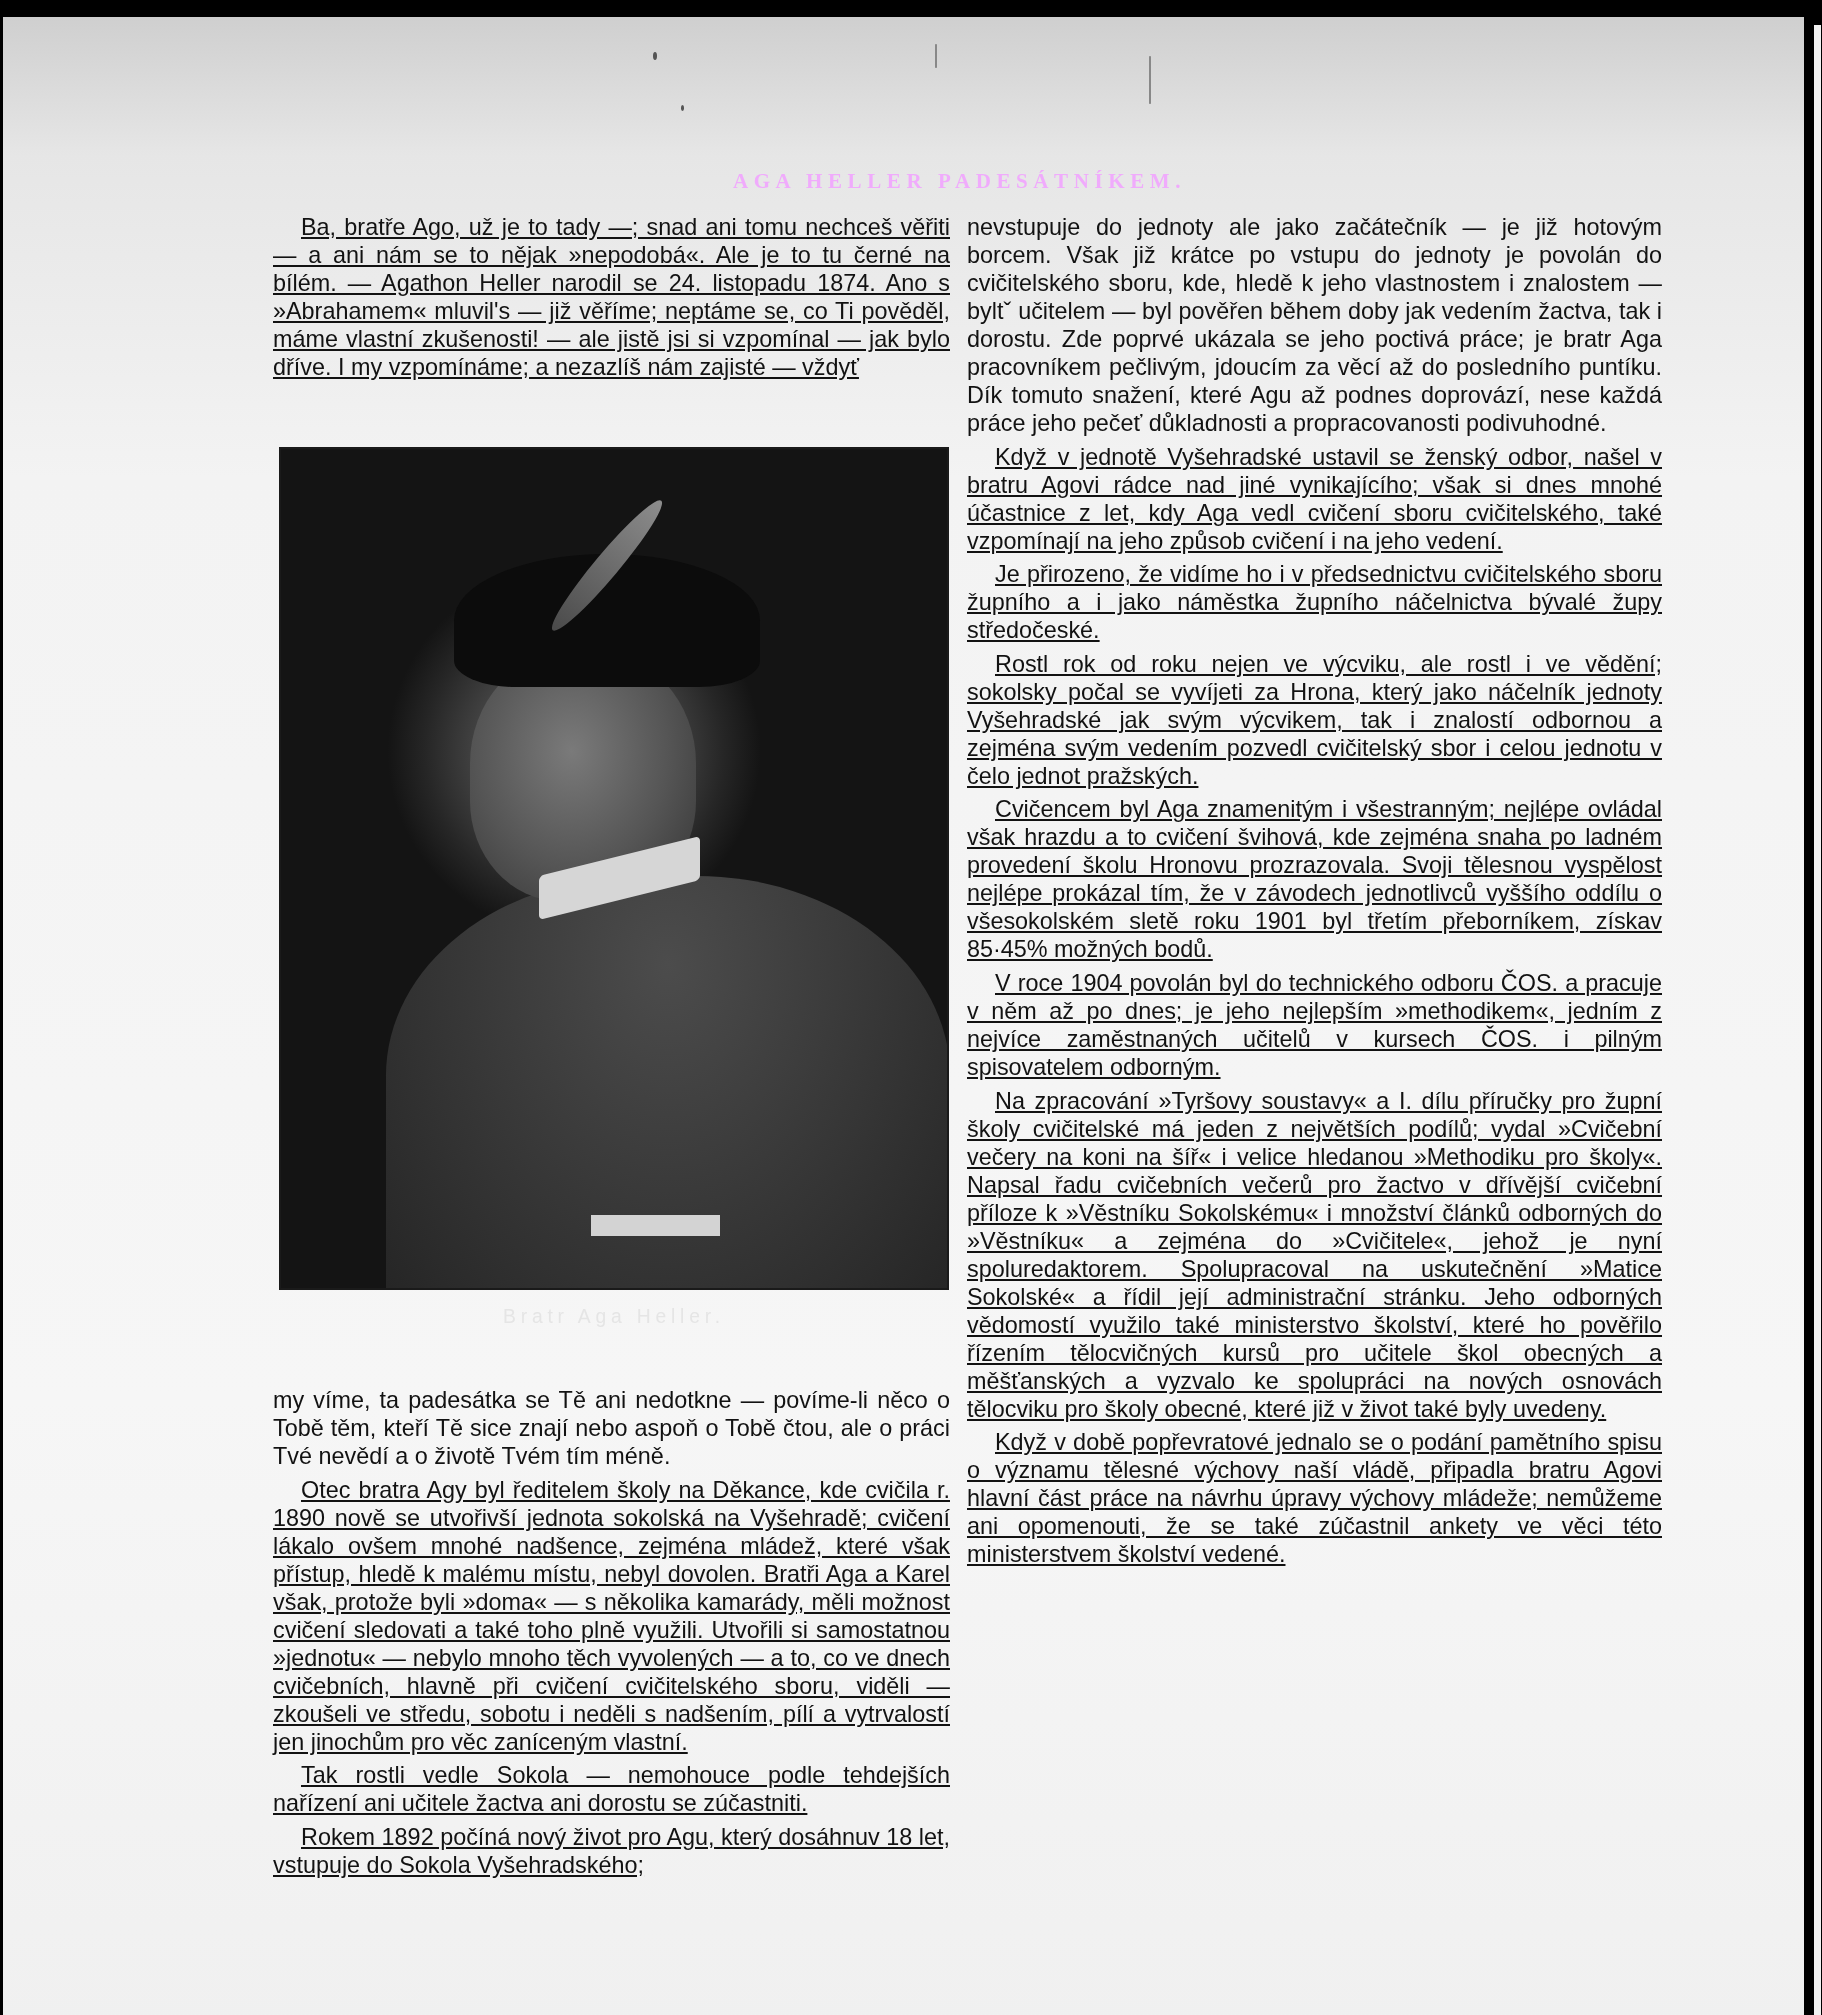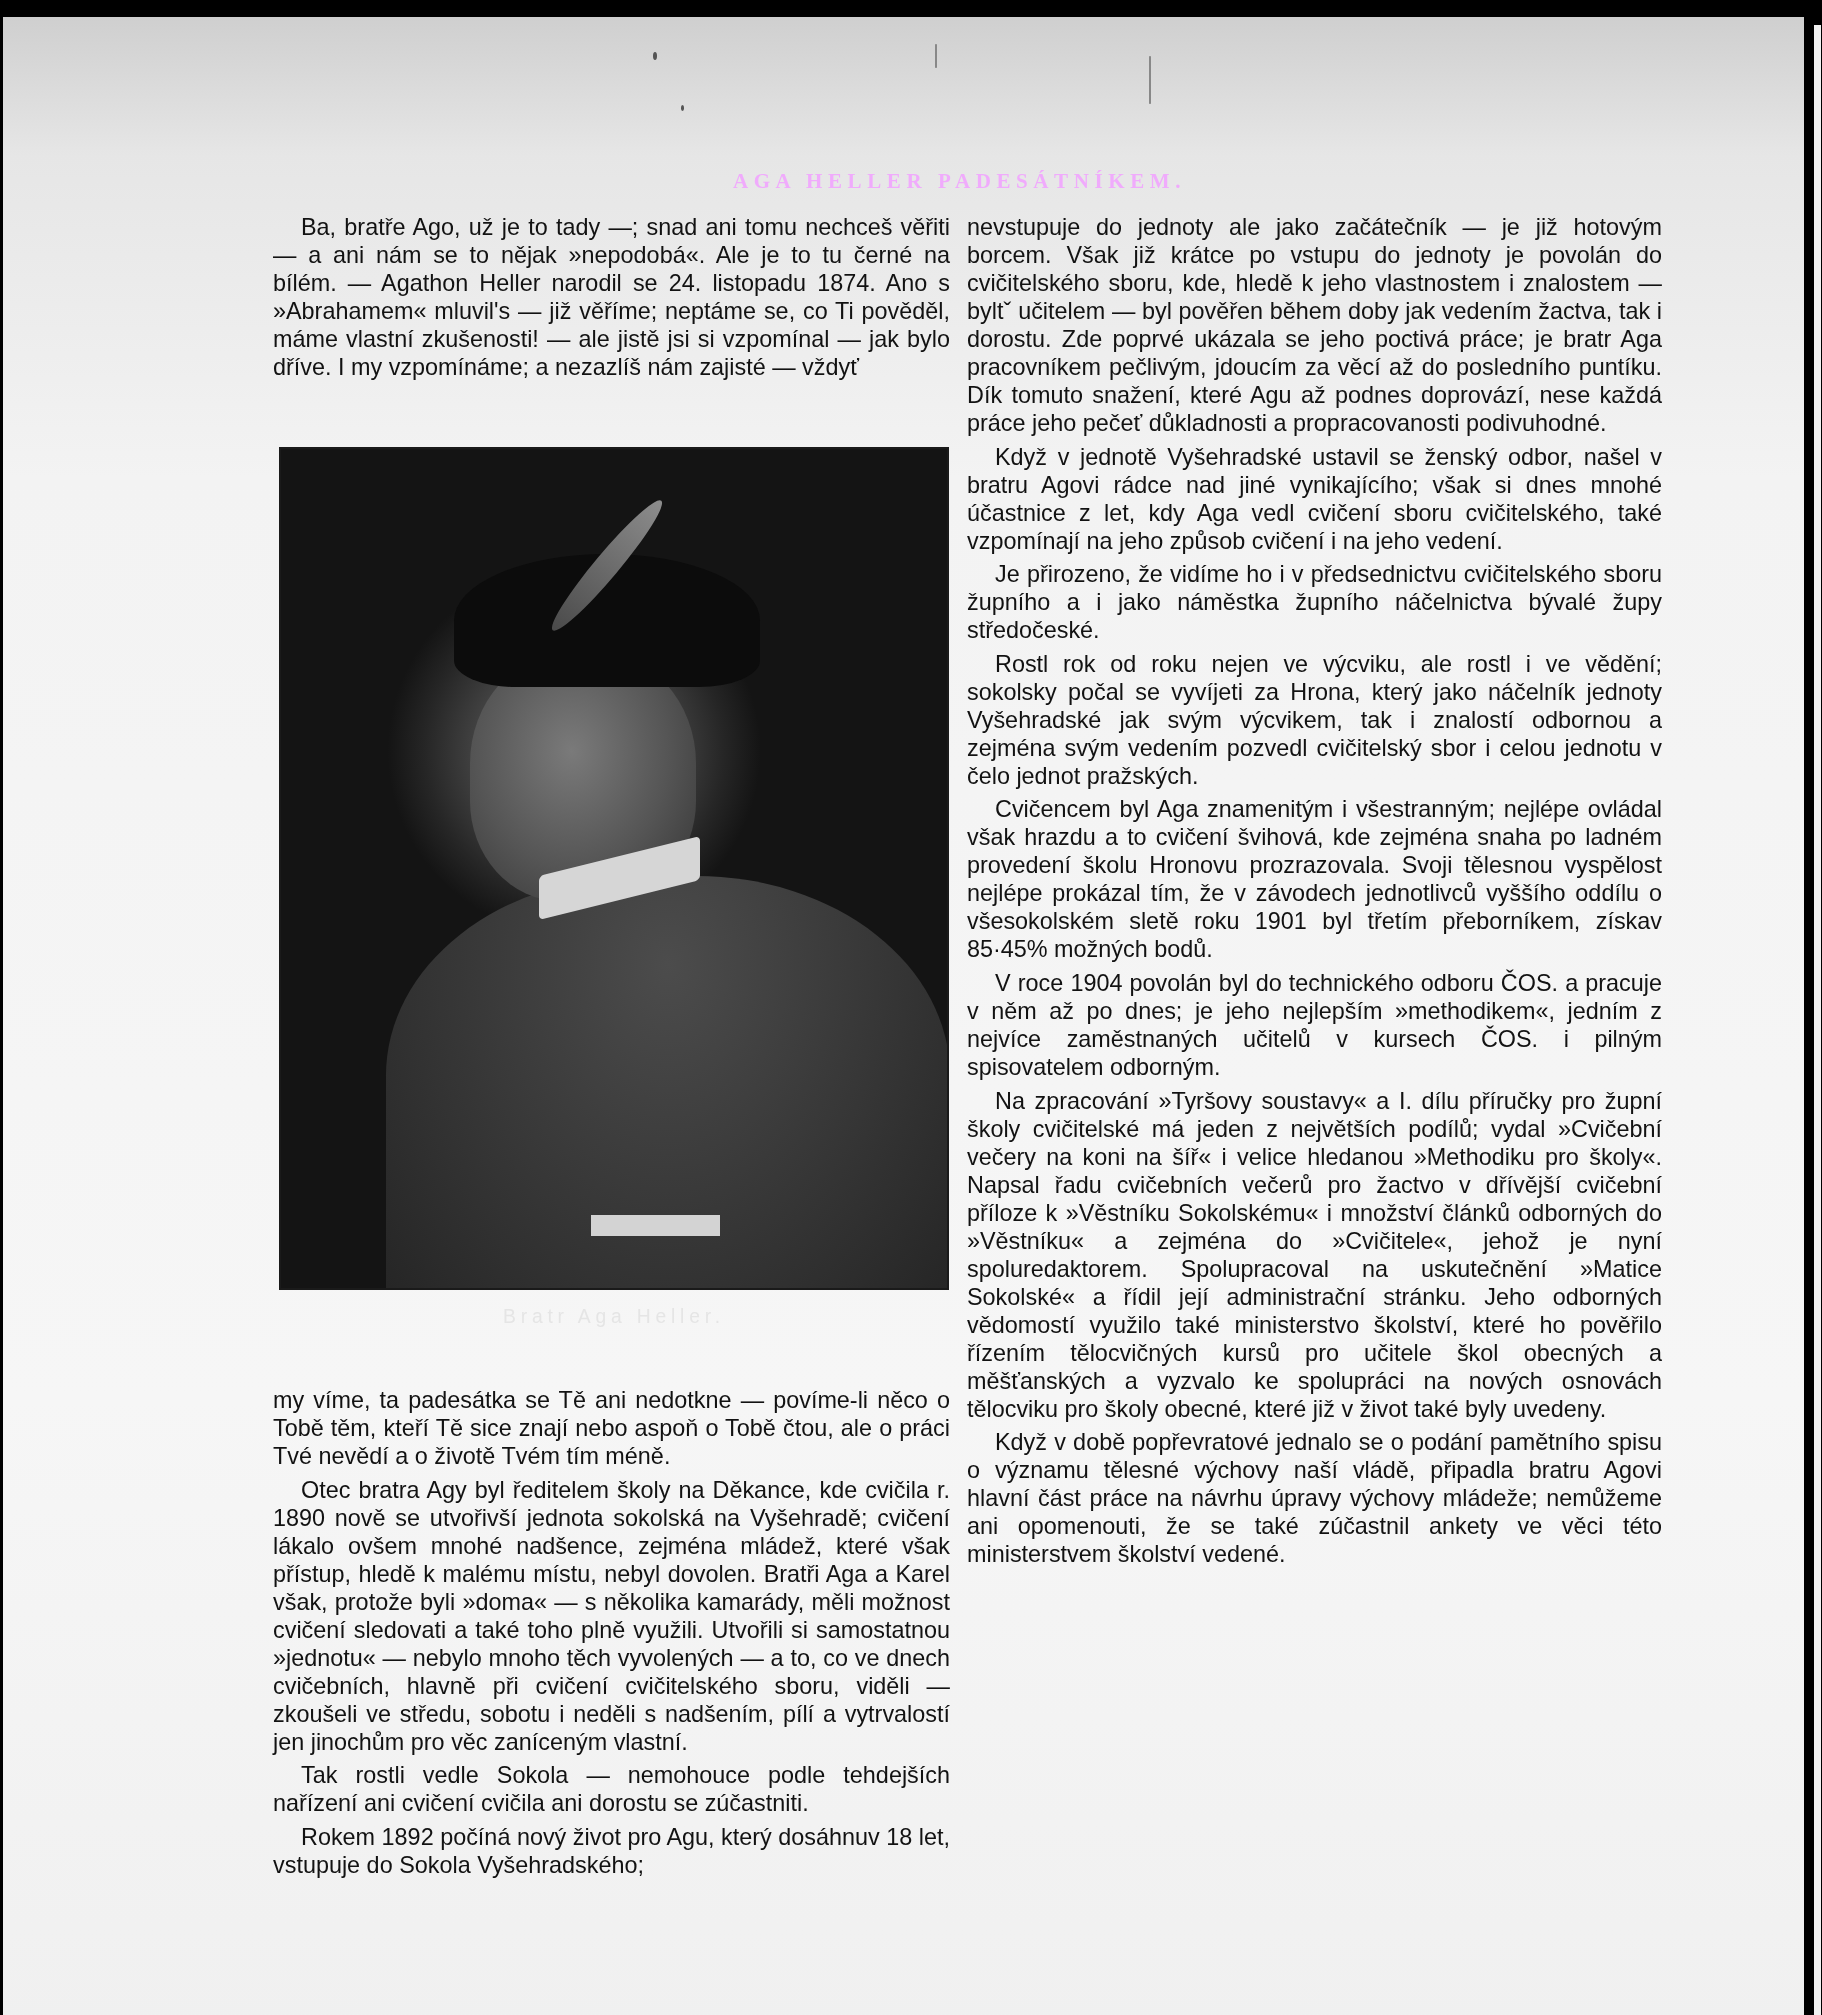--- a/index.html
+++ b/index.html
@@ -26,21 +26,21 @@
   .col {
     position:absolute; color:#121212;
     font-family:"Liberation Sans Narrow", "Liberation Sans", sans-serif;
     font-stretch:condensed;
   }
   .col p {
     margin:0; text-align:justify; hyphens:manual;
     font-size:23.4px; line-height:28px;
     transform-origin:left top;
   }
-  .col p.indent { text-indent:28px; }
+  .col p.indent { text-indent:28px;text-decoration:underline; }
   .col p + p { margin-top:5.6px; }
   .col-left-top { left:273px; top:213px; width:677px; }
   .col-left-bottom { left:273px; top:1386px; width:677px; }
   .col-right { left:967px; top:213px; width:695px; }
   .photo {
     position:absolute; left:279px; top:447px; width:670px; height:843px;
     border:2px solid #1a1a1a; box-sizing:border-box;
     background: radial-gradient(ellipse 28% 22% at 44% 36%, #6a6a6a 0%, #4a4a4a 45%, #262626 80%, #141414 100%),
                 #141414;
     overflow:hidden;
@@ -98,21 +98,21 @@
   <div class="feather"></div>
   <div class="collar"></div>
   <div class="badge"></div>
 </div>
 
 <div class="caption">Bratr Aga Heller.</div>
 
 <div class="col col-left-bottom">
   <p>my víme, ta padesátka se Tě ani nedotkne — povíme-li něco o Tobě těm, kteří Tě sice znají nebo aspoň o Tobě čtou, ale o práci Tvé nevědí a o životě Tvém tím méně.</p>
   <p class="indent">Otec bratra Agy byl ředitelem školy na Děkance, kde cvičila r. 1890 nově se utvořivší jednota sokolská na Vyšehradě; cvičení lákalo ovšem mnohé nadšence, zejména mládež, které však přístup, hledě k malému místu, nebyl dovolen. Bratři Aga a Karel však, protože byli »doma« — s několika kamarády, měli možnost cvičení sledovati a také toho plně využili. Utvořili si samostatnou »jednotu« — nebylo mnoho těch vyvolených — a to, co ve dnech cvičebních, hlavně při cvičení cvičitelského sboru, viděli — zkoušeli ve středu, sobotu i neděli s nadšením, pílí a vytrvalostí jen jinochům pro věc zaníceným vlastní.</p>
-  <p class="indent">Tak rostli vedle Sokola — nemohouce podle tehdejších nařízení ani cvičení cvičila ani dorostu se zúčastniti.</p>
+  <p class="indent">Tak rostli vedle Sokola — nemohouce podle tehdejších nařízení ani učitele žactva ani dorostu se zúčastniti.</p>
   <p class="indent">Rokem 1892 počíná nový život pro Agu, který dosáhnuv 18 let, vstupuje do Sokola Vyšehradského;</p>
 </div>
 
 <div class="col col-right">
   <p>nevstupuje do jednoty ale jako začátečník — je již hotovým borcem. Však již krátce po vstupu do jednoty je povolán do cvičitelského sboru, kde, hledě k jeho vlastnostem i znalostem — byltˇ učitelem — byl pověřen během doby jak vedením žactva, tak i dorostu. Zde poprvé ukázala se jeho poctivá práce; je bratr Aga pracovníkem pečlivým, jdoucím za věcí až do posledního puntíku. Dík tomuto snažení, které Agu až podnes doprovází, nese každá práce jeho pečeť důkladnosti a propracovanosti podivuhodné.</p>
   <p class="indent">Když v jednotě Vyšehradské ustavil se ženský odbor, našel v bratru Agovi rádce nad jiné vynikajícího; však si dnes mnohé účastnice z let, kdy Aga vedl cvičení sboru cvičitelského, také vzpomínají na jeho způsob cvičení i na jeho vedení.</p>
   <p class="indent">Je přirozeno, že vidíme ho i v předsednictvu cvičitelského sboru župního a i jako náměstka župního náčelnictva bývalé župy středočeské.</p>
   <p class="indent">Rostl rok od roku nejen ve výcviku, ale rostl i ve vědění; sokolsky počal se vyvíjeti za Hrona, který jako náčelník jednoty Vyšehradské jak svým výcvikem, tak i znalostí odbornou a zejména svým vedením pozvedl cvičitelský sbor i celou jednotu v čelo jednot pražských.</p>
   <p class="indent">Cvičencem byl Aga znamenitým i všestranným; nejlépe ovládal však hrazdu a to cvičení švihová, kde zejména snaha po ladném provedení školu Hronovu prozrazovala. Svoji tělesnou vyspělost nejlépe prokázal tím, že v závodech jednotlivců vyššího oddílu o všesokolském sletě roku 1901 byl třetím přeborníkem, získav 85·45% možných bodů.</p>
   <p class="indent">V roce 1904 povolán byl do technického odboru ČOS. a pracuje v něm až po dnes; je jeho nejlepším »methodikem«, jedním z nejvíce zaměstnaných učitelů v kursech ČOS. i pilným spisovatelem odborným.</p>

